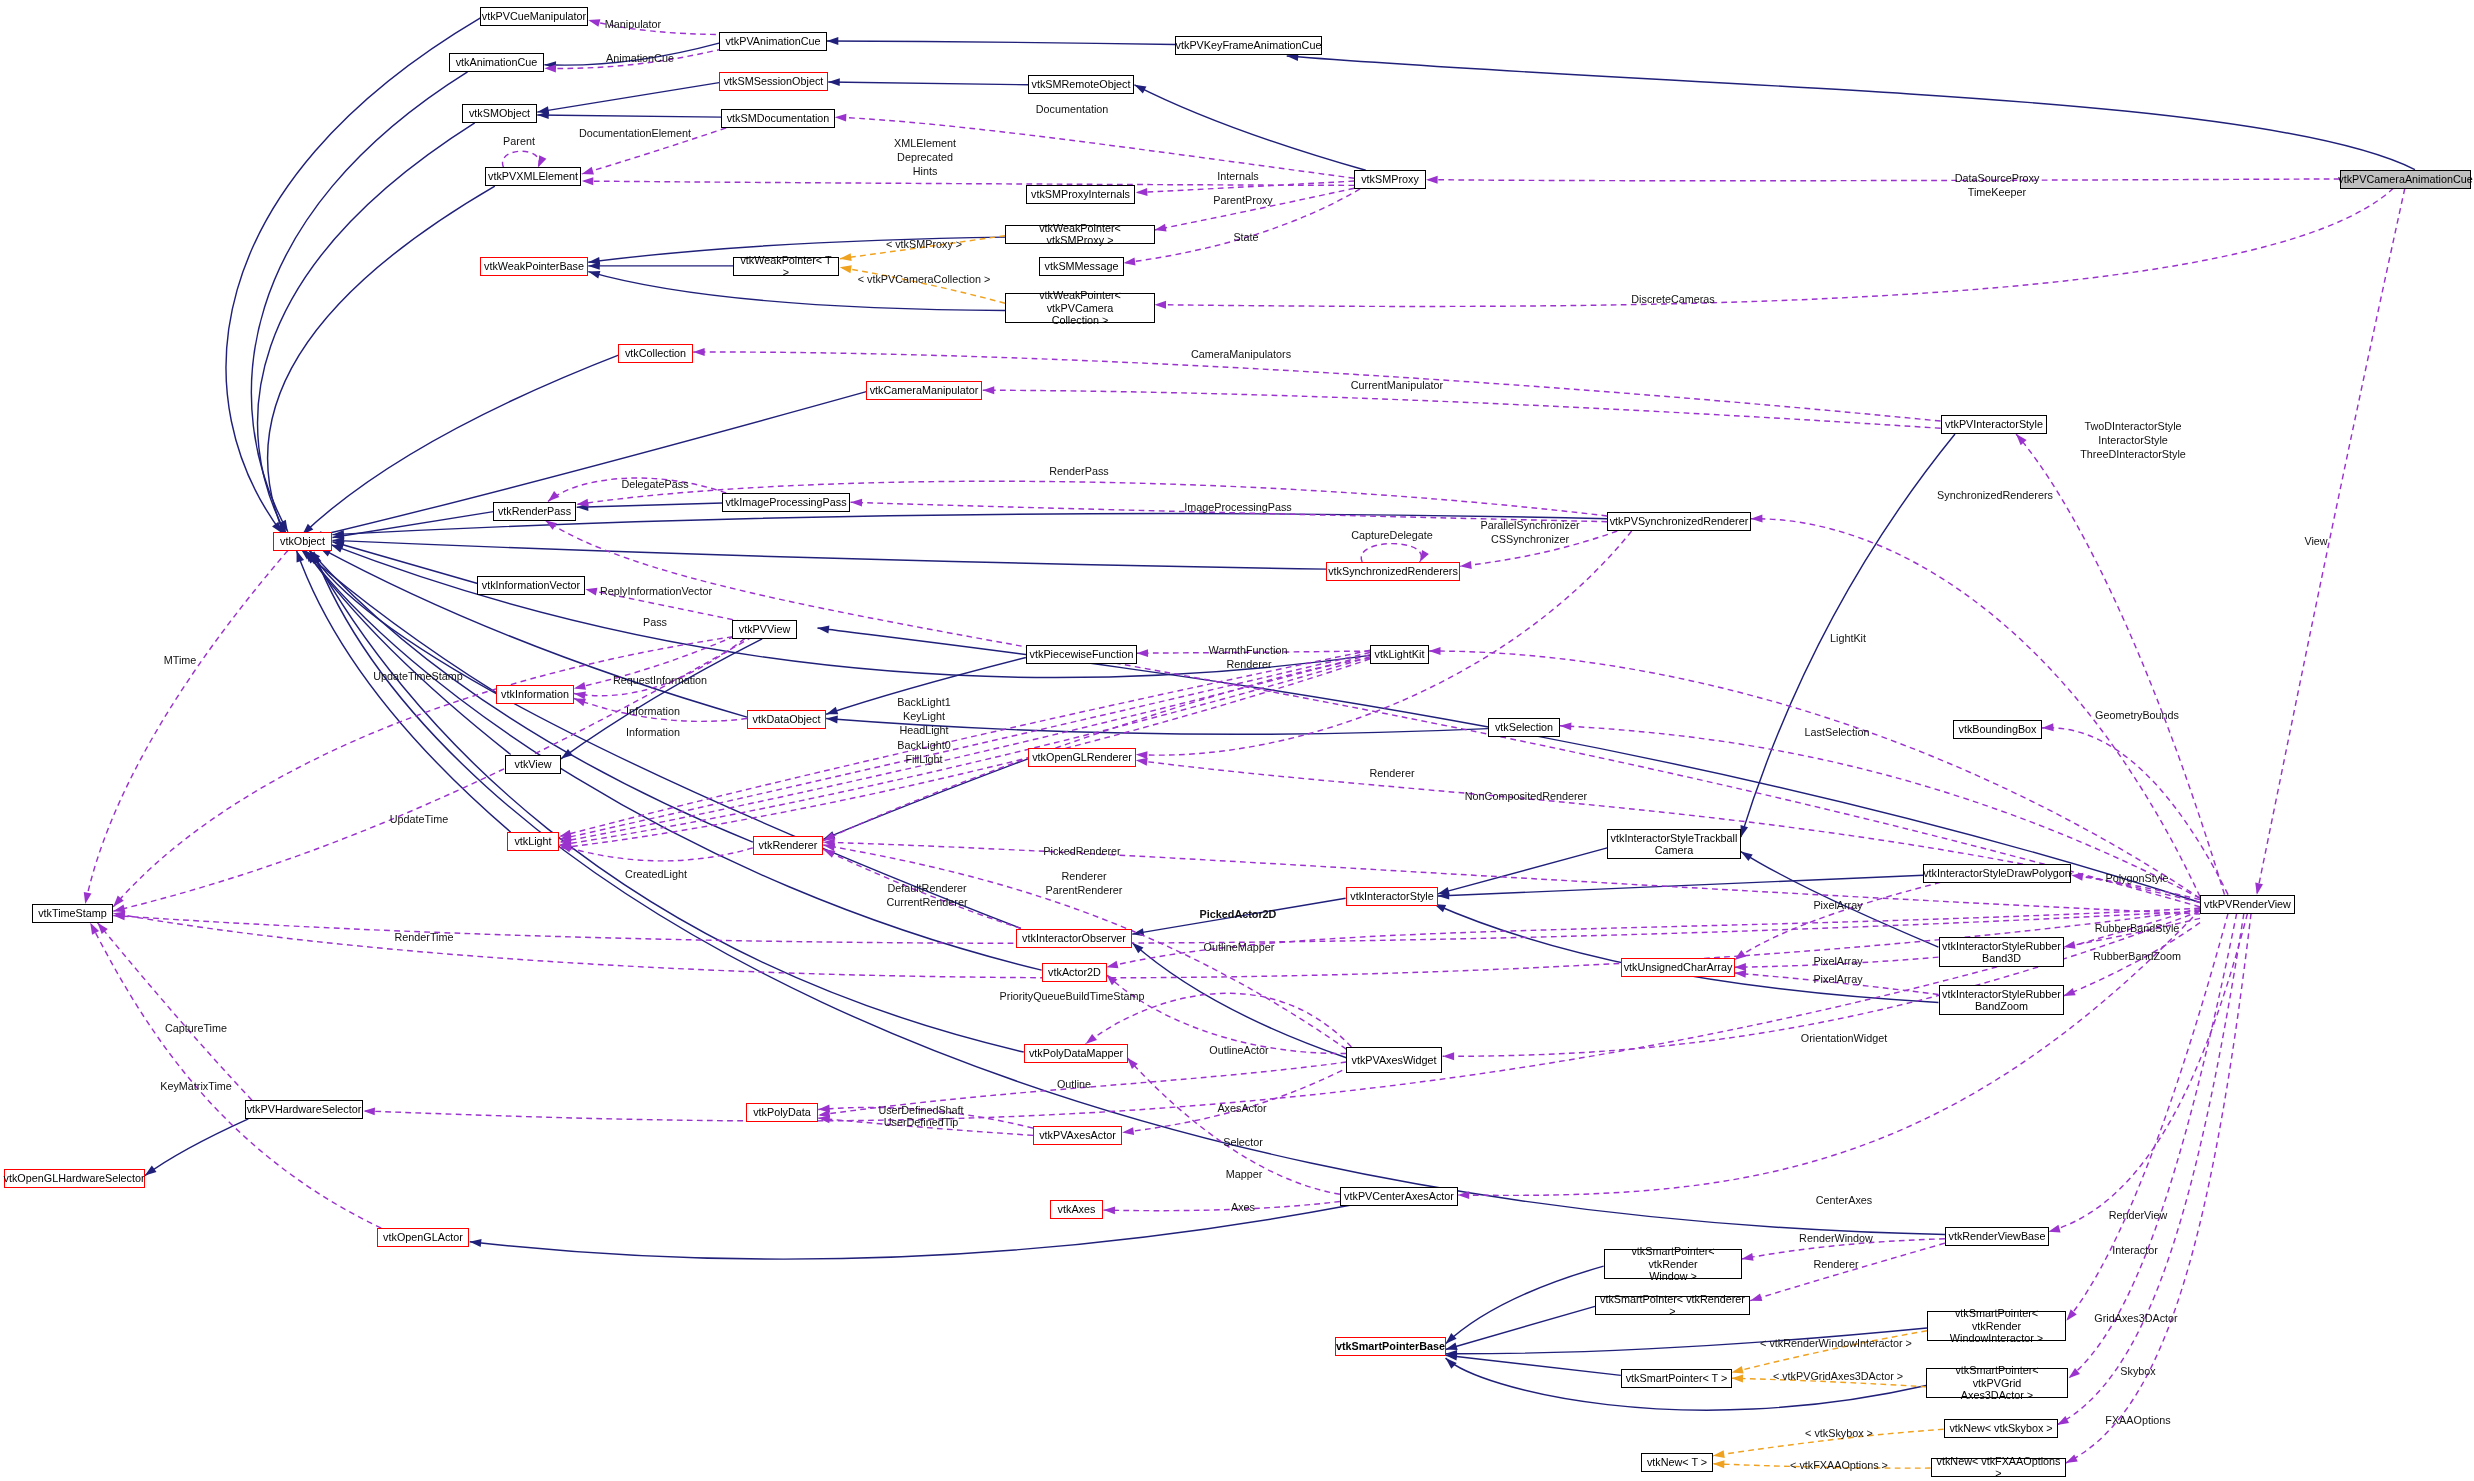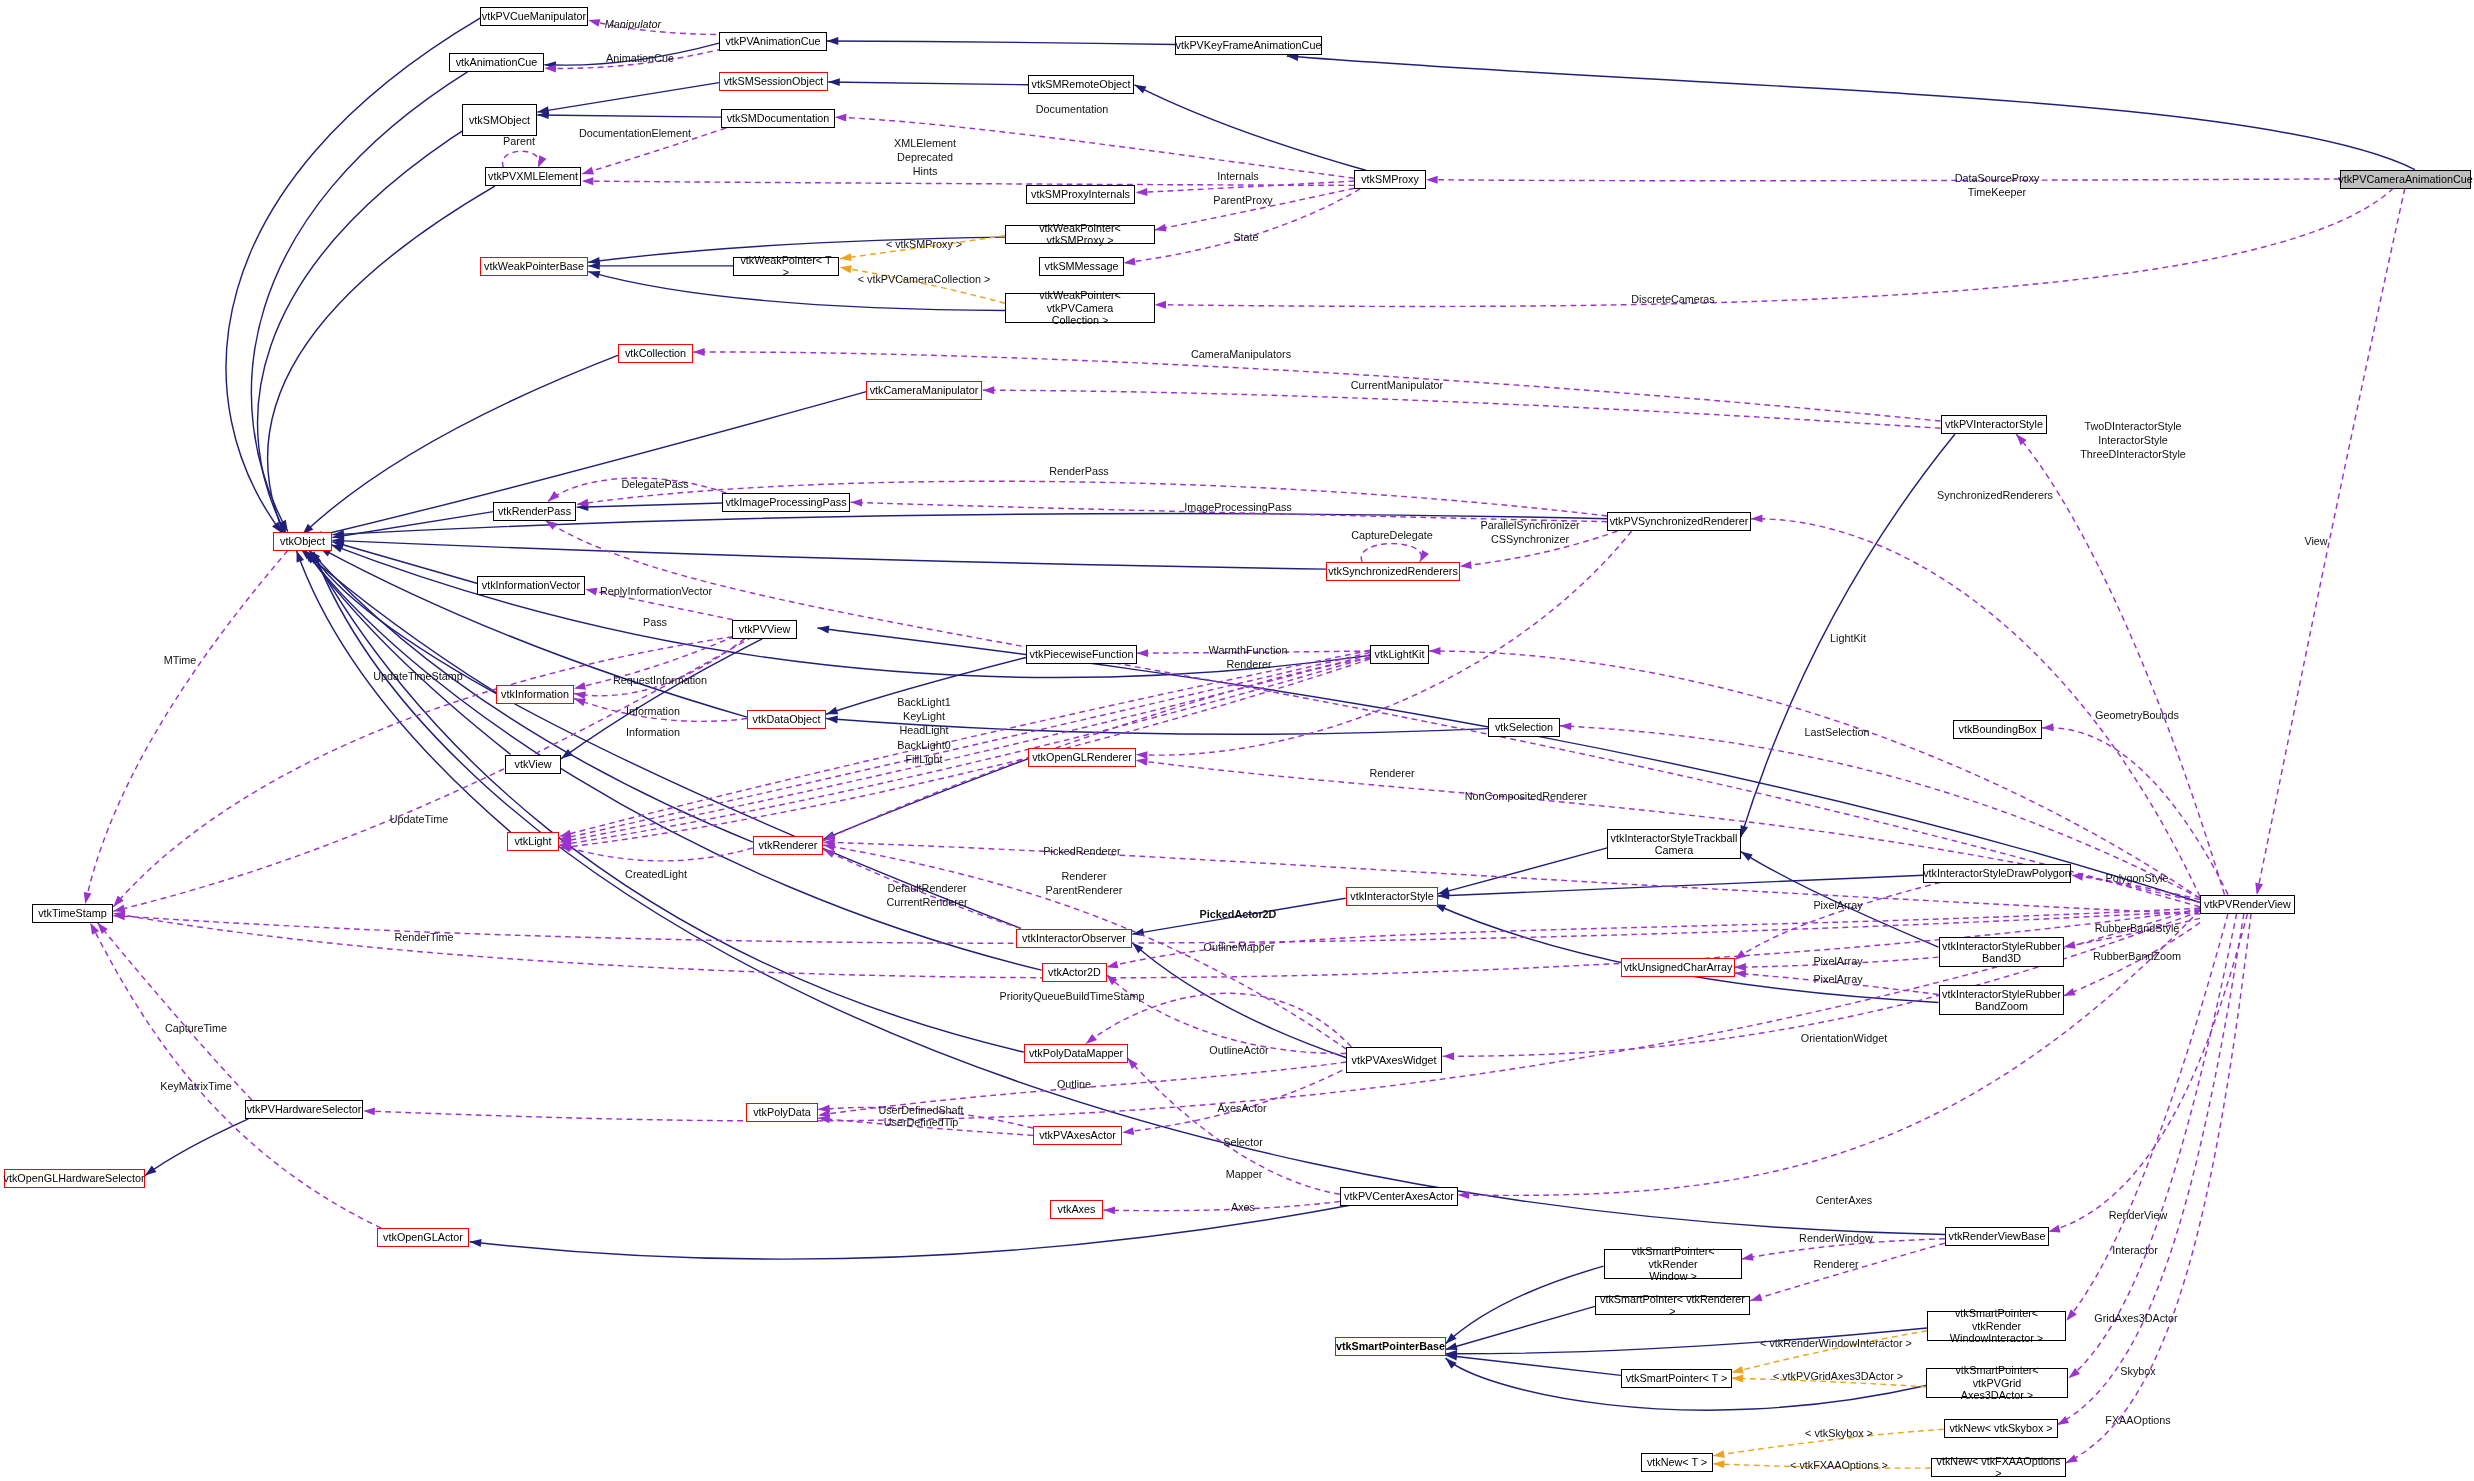--- a/index.html
+++ b/index.html
@@ -273,21 +273,21 @@
       <polygon points="1168,372 1182.85592165656,380.09639374871017 1184.694112187743,369.251069614731" fill="#efa220"></polygon>
       <path d="M2681,1852 Q2554,1874 2409,1910" fill="none" stroke="#efa220" stroke-width="2" stroke-dasharray="8,6"></path>
       <polygon points="2409,1910 2425.8538413721562,1911.4825757998144 2423.2032769625557,1900.806691372257" fill="#efa220"></polygon>
       <path d="M2680,1930 Q2556,1922 2409,1918" fill="none" stroke="#efa220" stroke-width="2" stroke-dasharray="8,6"></path>
       <polygon points="2409,1918 2424.8444753413905,1923.93317799801 2425.1436843177944,1912.9372481151652" fill="#efa220"></polygon>
       <path d="M2704,1989 Q2560,1999 2383,2026" fill="none" stroke="#efa220" stroke-width="2" stroke-dasharray="8,6"></path>
       <polygon points="2383,2026 2399.6464225265054,2029.024337459521 2397.9876446401195,2018.1501268709937" fill="#efa220"></polygon>
       <path d="M2686,2043 Q2558,2044 2383,2037" fill="none" stroke="#efa220" stroke-width="2" stroke-dasharray="8,6"></path>
       <polygon points="2383,2037 2398.7673911286297,2043.1350938865519 2399.2070395504675,2032.143883340612" fill="#efa220"></polygon>
     </svg>
-    <div class="elabel" style="left: 633px; top: 24px; font-style: italic;">Manipulator</div>
+    <div class="elabel" style="left: 633px; top: 24px;">Manipulator</div>
     <div class="elabel" style="left: 640px; top: 58px;">AnimationCue</div>
     <div class="elabel" style="left: 1072px; top: 109px;">Documentation</div>
     <div class="elabel" style="left: 635px; top: 133px;">DocumentationElement</div>
     <div class="elabel" style="left: 519px; top: 141px;">Parent</div>
     <div class="elabel" style="left: 925px; top: 157px;">XMLElement
 Deprecated
 Hints</div>
     <div class="elabel" style="left: 1238px; top: 176px;">Internals</div>
     <div class="elabel" style="left: 1243px; top: 200px;">ParentProxy</div>
     <div class="elabel" style="left: 1246px; top: 237px;">State</div>
@@ -367,21 +367,21 @@
     <div class="elabel" style="left: 1836px; top: 1343px;">&lt; vtkRenderWindowInteractor &gt;</div>
     <div class="elabel" style="left: 1838px; top: 1376px;">&lt; vtkPVGridAxes3DActor &gt;</div>
     <div class="elabel" style="left: 1839px; top: 1433px;">&lt; vtkSkybox &gt;</div>
     <div class="elabel" style="left: 1839px; top: 1465px;">&lt; vtkFXAAOptions &gt;</div>
     <div class="node" style="left: 480px; top: 7.2px; width: 108px; height: 18.7px;">vtkPVCueManipulator</div>
     <div class="node" style="left: 719px; top: 32px; width: 108px; height: 18.7px;">vtkPVAnimationCue</div>
     <div class="node" style="left: 1175px; top: 36px; width: 147px; height: 18.7px;">vtkPVKeyFrameAnimationCue</div>
     <div class="node" style="left: 449px; top: 53px; width: 95px; height: 18.7px;">vtkAnimationCue</div>
     <div class="node r" style="left: 719px; top: 72px; width: 109px; height: 18.7px;">vtkSMSessionObject</div>
     <div class="node" style="left: 1028px; top: 75px; width: 106px; height: 18.7px;">vtkSMRemoteObject</div>
-    <div class="node" style="left: 462px; top: 104px; width: 75px; height: 32px;">vtkSMObject</div>
+    <div class="node" style="left: 462px; top: 104px; width: 75px; height: 19px;">vtkSMObject</div>
     <div class="node" style="left: 721px; top: 109px; width: 114px; height: 18.7px;">vtkSMDocumentation</div>
     <div class="node" style="left: 485px; top: 167px; width: 96px; height: 18.7px;">vtkPVXMLElement</div>
     <div class="node" style="left: 1026px; top: 185px; width: 109px; height: 18.7px;">vtkSMProxyInternals</div>
     <div class="node" style="left: 1354px; top: 170px; width: 72px; height: 18.7px;">vtkSMProxy</div>
     <div class="node" style="left: 1005px; top: 225px; width: 150px; height: 18.7px;">vtkWeakPointer&lt; vtkSMProxy &gt;</div>
     <div class="node r" style="left: 480px; top: 257px; width: 108px; height: 18.7px;">vtkWeakPointerBase</div>
     <div class="node" style="left: 733px; top: 257px; width: 106px; height: 18.7px;">vtkWeakPointer&lt; T &gt;</div>
     <div class="node" style="left: 1039px; top: 257px; width: 85px; height: 18.7px;">vtkSMMessage</div>
     <div class="node" style="left: 1005px; top: 293px; width: 150px; height: 30px;">vtkWeakPointer&lt; vtkPVCamera
 Collection &gt;</div>

